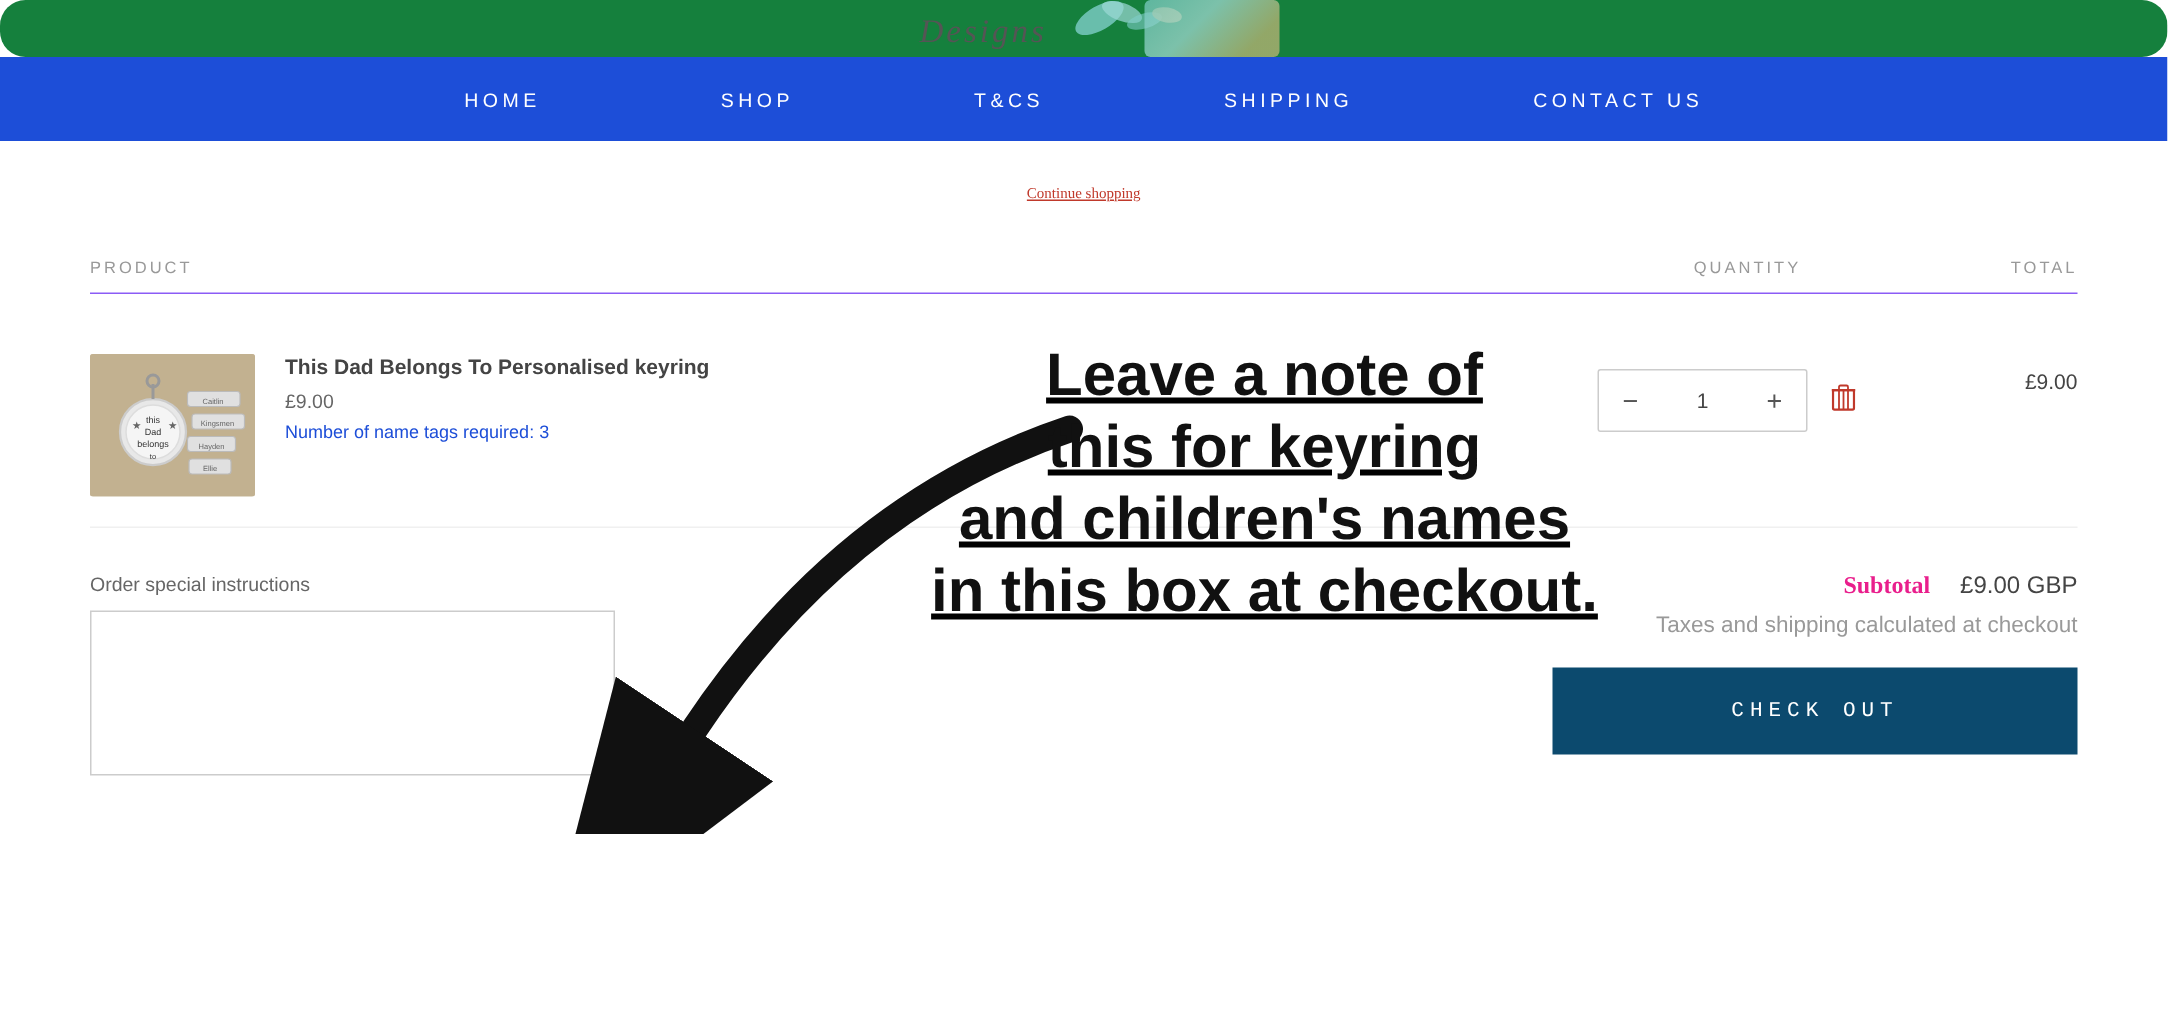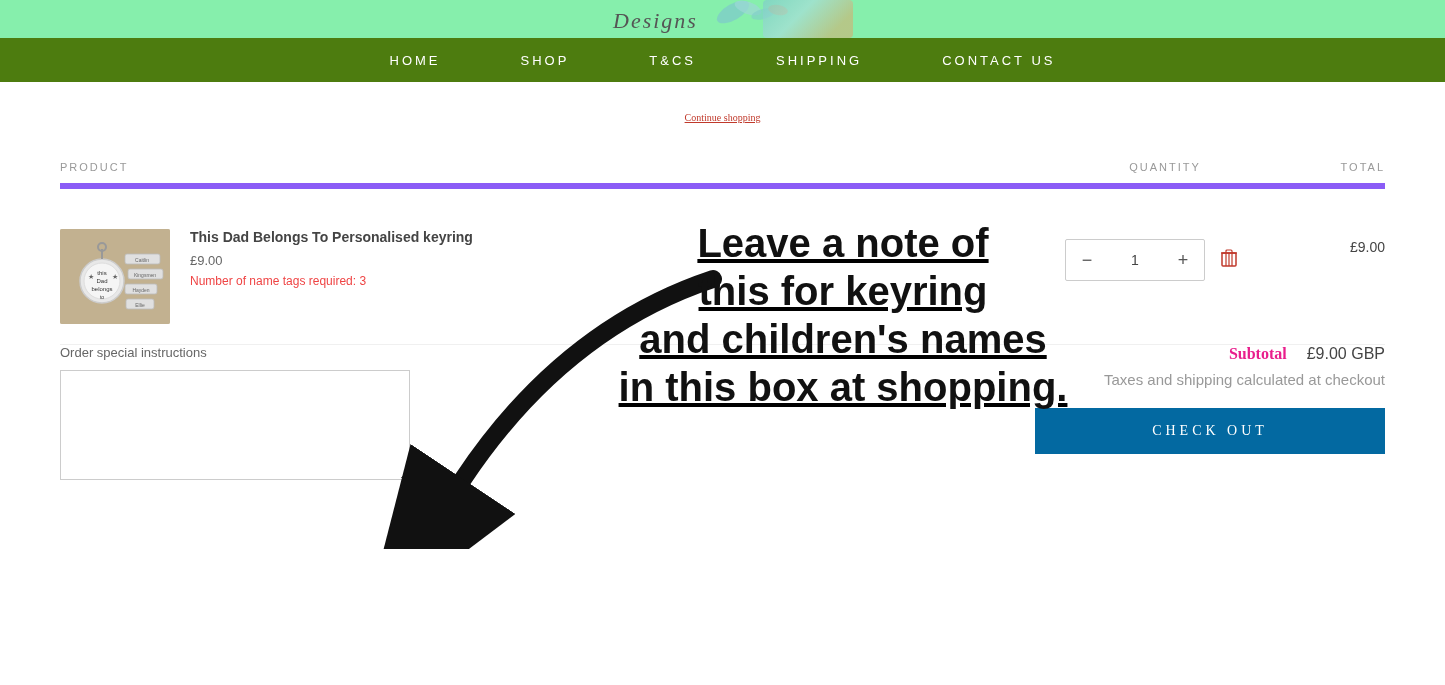--- a/index.html
+++ b/index.html
@@ -4,22 +4,23 @@
   <style>
     * { margin: 0; padding: 0; box-sizing: border-box; }
     body { font-family: 'Georgia', serif; background: #fff; width: 1445px; min-height: 685px; overflow-x: hidden; }
 
     
     .logo-area {
       display: flex;
       justify-content: center;
       align-items: center;
       height: 38px;
-      background: #86efac;
+      background: #15803d;
       overflow: hidden;
+      border-radius: 17px;
     }
     .logo-placeholder {
       display: flex;
       align-items: center;
       justify-content: center;
       width: 380px;
       height: 38px;
       position: relative;
     }
     .logo-teal-accent {
@@ -28,26 +29,26 @@
       top: 0;
       width: 90px;
       height: 38px;
       background: linear-gradient(135deg, #7ecdc8 0%, #a8ddd9 40%, #c8b87a 80%);
       opacity: 0.7;
       border-radius: 4px;
     }
 
     
     nav {
-      background: #4d7c0f;
-      display: flex;
-      justify-content: center;
-      align-items: center;
-      height: 44px;
-      gap: 80px;
+      background: #1d4ed8;
+      display: flex;
+      justify-content: center;
+      align-items: center;
+      height: 56px;
+      gap: 120px;
     }
     nav a {
       text-decoration: none;
       color: #fff;
       font-family: 'Arial', sans-serif;
       font-size: 13px;
       letter-spacing: 3px;
       font-weight: 500;
       text-transform: uppercase;
     }
@@ -69,21 +70,21 @@
       font-family: 'Georgia', serif;
       font-size: 10px;
       text-decoration: underline;
     }
 
     
     .cart-headers {
       display: flex;
       justify-content: space-between;
       padding: 10px 0;
-      border-bottom: 6px solid #8b5cf6;
+      border-bottom: 1px solid #8b5cf6;
       margin-bottom: 20px;
     }
     .cart-header-product {
       font-family: 'Arial', sans-serif;
       font-size: 11px;
       letter-spacing: 2px;
       color: #999;
       text-transform: uppercase;
       flex: 1;
     }
@@ -143,21 +144,21 @@
     }
     .cart-item-price {
       font-family: 'Arial', sans-serif;
       font-size: 13px;
       color: #666;
       margin-bottom: 6px;
     }
     .cart-item-property {
       font-family: 'Arial', sans-serif;
       font-size: 12px;
-      color: #ef4444;
+      color: #1d4ed8;
     }
 
     
     .quantity-controls {
       display: flex;
       align-items: center;
       border: 1px solid #ccc;
       border-radius: 2px;
       height: 42px;
       width: 140px;
@@ -207,20 +208,21 @@
       text-align: right;
       font-family: 'Arial', sans-serif;
       font-size: 14px;
       color: #444;
       margin-top: 10px;
       flex-shrink: 0;
     }
 
     
     .order-instructions-section {
+      margin-top: 30px;
       display: flex;
       gap: 60px;
       align-items: flex-start;
       position: relative;
     }
     .instructions-left {
       flex: 1;
     }
     .instructions-label {
       font-family: 'Arial', sans-serif;
@@ -263,26 +265,26 @@
       color: #444;
     }
     .taxes-note {
       font-family: 'Arial', sans-serif;
       font-size: 15px;
       color: #999;
       margin-bottom: 20px;
       text-align: right;
     }
     .checkout-btn {
-      background: #0369a1;
+      background: #0c4a6e;
       color: #fff;
       border: none;
       width: 350px;
-      height: 46px;
-      font-family: Liberation Serif, serif;
+      height: 58px;
+      font-family: Liberation Mono, monospace;
       font-size: 14px;
       letter-spacing: 4px;
       text-transform: uppercase;
       cursor: pointer;
       display: flex;
       align-items: center;
       justify-content: center;
     }
 
     
@@ -409,21 +411,21 @@
         <defs>
           <marker id="arrowhead" markerWidth="10" markerHeight="7" refX="0" refY="3.5" orient="auto">
             <polygon points="0 0, 10 3.5, 0 7" fill="#111"></polygon>
           </marker>
         </defs>
       </svg>
       <div style="font-family: 'Arial Black', Arial, sans-serif; font-size: 40px; font-weight: 900; color: #111; line-height: 1.2; text-align: center; position:relative; z-index:21; margin-left:100px; width:600px;">
         <span>Leave a note of</span><br>
         <span>this for keyring</span><br>
         <span>and children's names</span><br>
-        <span>in this box at shopping.</span>
+        <span>in this box at checkout.</span>
       </div>
     </div>
 
   </div>
 
   <div class="order-instructions-section">
     <div class="instructions-left">
       <div class="instructions-label">Order special instructions</div>
       <textarea class="instructions-textarea" style=""></textarea>
     </div>

